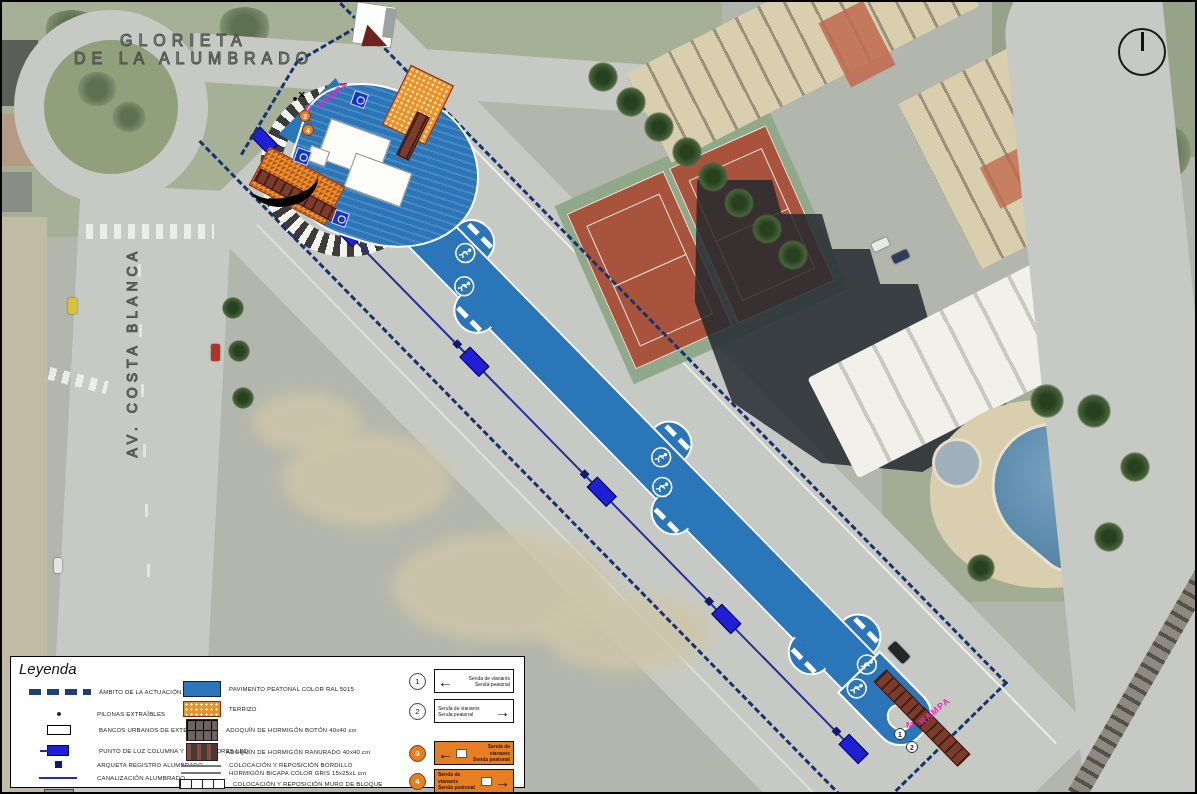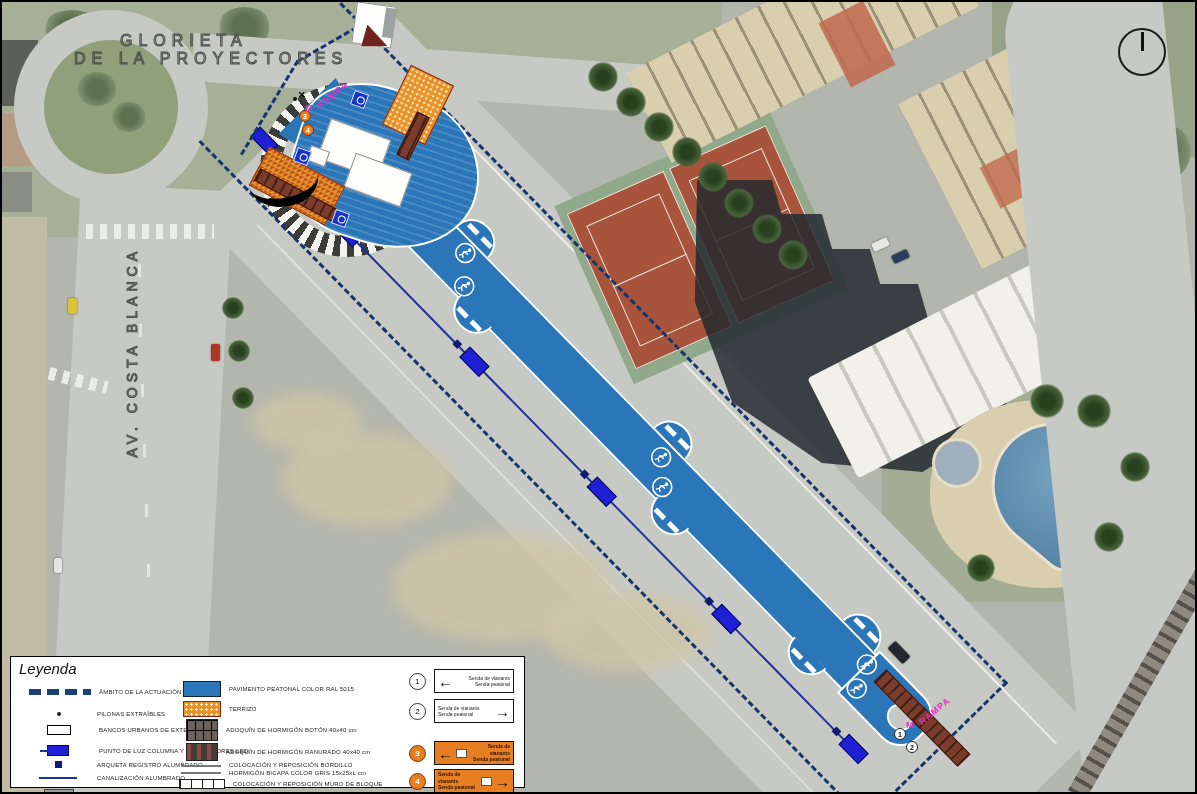--- a/index.html
+++ b/index.html
@@ -315,21 +315,21 @@
       <span>1</span>
     </div>
   <div class="marker white" style="left:904px;top:739px;">
       <span>2</span>
     </div>
 
   <div class="abs outline-text" style="left:118px;top:30px;text-align:right;">
     <span>GLORIETA</span>
   </div>
   <div class="abs outline-text" style="left:72px;top:48px;">
-    <span>DE LA PROYECTORES</span>
+    <span>DE LA ALUMBRADO</span>
   </div>
   <div class="abs outline-text" style="left:122px;top:245px;writing-mode:vertical-rl;transform:rotate(180deg);font-size:14px;letter-spacing:5px;">
     <span>AV. COSTA BLANCA</span>
   </div>
 
   <div class="compass" style="left:1116px;top:26px;">
       <i></i>
     </div>
 
   <div id="legend">

